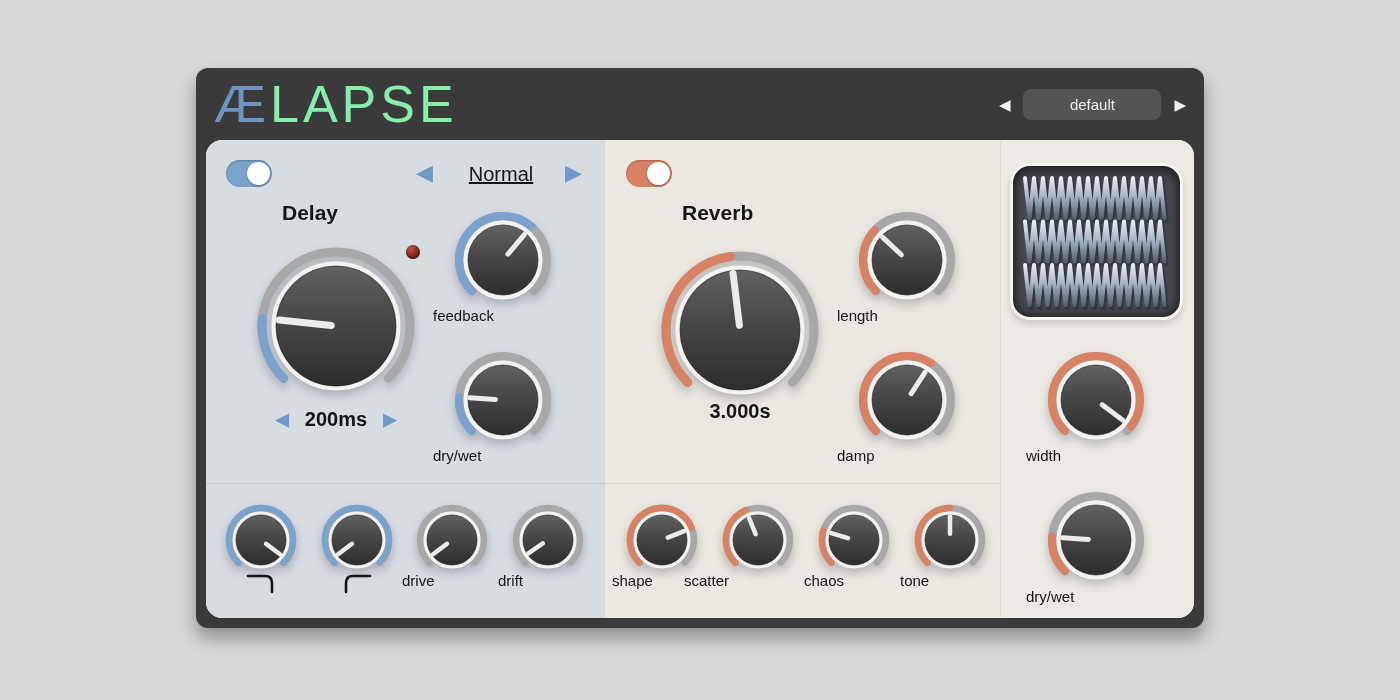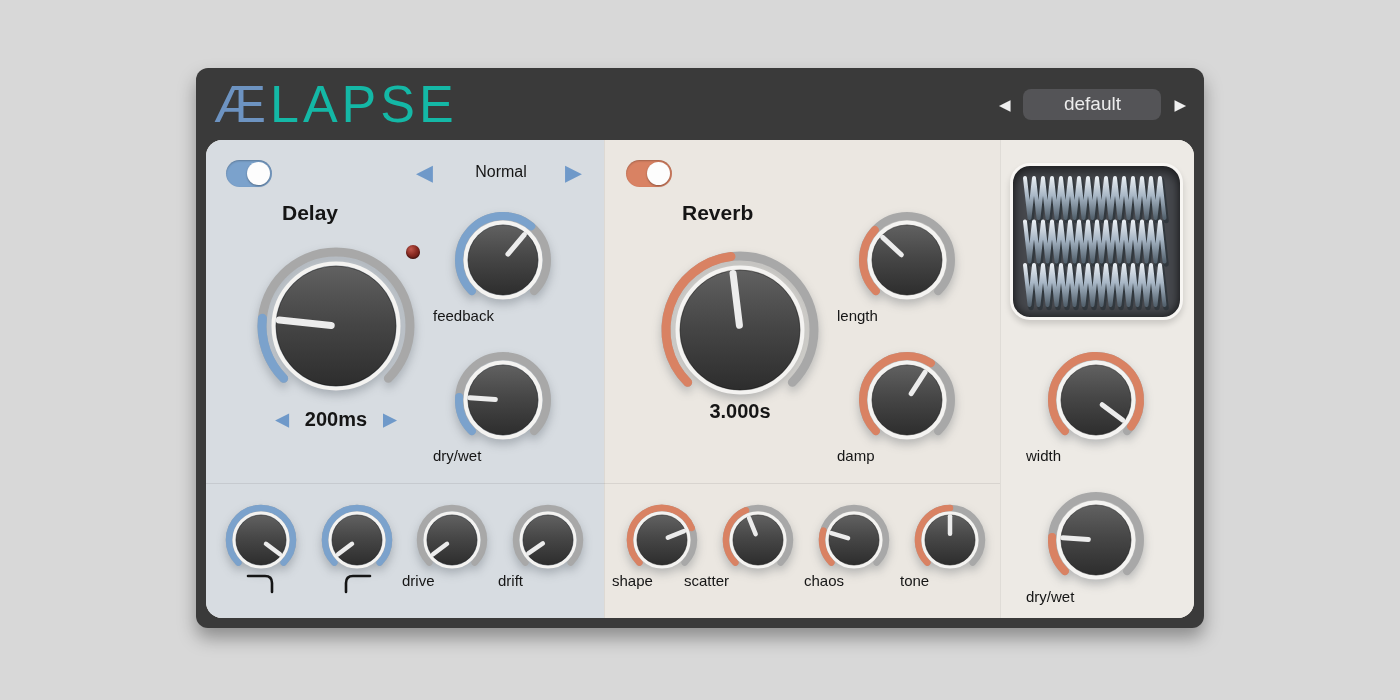--- a/index.html
+++ b/index.html
@@ -12,27 +12,27 @@
     position:absolute;left:196px;top:68px;width:1008px;height:560px;
     background:#3a3a3a;border-radius:12px;
     box-shadow:0 10px 18px rgba(0,0,0,.35);
   }
   .header{
     position:absolute;left:0;top:0;right:0;height:72px;
     display:flex;align-items:center;padding:0 18px;box-sizing:border-box;
   }
   .logo{font-size:52px;font-weight:300;letter-spacing:4px;line-height:1;user-select:none;}
   .logo .ae{color:#6d93c1;}
-  .logo .rest{color:#14b8a6;}
+  .logo .rest{color:#86efac;}
   .preset-group{margin-left:auto;display:flex;align-items:center;gap:13px;}
   .preset-arrow{color:#f0f0f0;font-size:15px;cursor:pointer;line-height:1;}
   .preset-box{
     background:#545457;border-radius:8px;min-width:138px;height:31px;
     display:flex;align-items:center;justify-content:center;
-    color:#ececec;font-size:19px;cursor:pointer;
+    color:#ececec;font-size:15px;cursor:pointer;
   }
   .panel{
     position:absolute;left:10px;top:72px;width:988px;height:478px;
     border-radius:16px;overflow:hidden;background:#ebe7e1;
   }
   .col-bg{position:absolute;top:0;bottom:0;}
   .col-delay-bg{left:0;width:398px;background:#d7dce1;}
   .col-reverb-bg{left:398px;width:396px;background:#ebe7e1;}
   .col-output-bg{left:794px;width:194px;background:#edeae5;}
   .v-div{position:absolute;top:0;bottom:0;width:1px;background:rgba(0,0,0,.06);}
@@ -47,21 +47,21 @@
 
   .sec-title{position:absolute;font-size:21px;font-weight:600;margin-top:40px;}
   .knob{position:absolute;}
   .knob svg{display:block;filter:drop-shadow(0 5px 5px rgba(40,50,60,.28));}
   .klabel{position:absolute;font-size:15px;font-weight:500;text-align:left;}
   .kvalue{position:absolute;font-size:20px;font-weight:600;text-align:center;
     display:flex;align-items:center;justify-content:center;gap:16px;}
   .arrow-blue{color:#6f99c9;cursor:pointer;line-height:1;}
   .mode-arrow{position:absolute;font-size:22px;top:22px;}
   .val-arrow{font-size:17px;}
-  .mode-label{position:absolute;font-size:16px;font-weight:500;text-align:center;}
+  .mode-label{position:absolute;font-size:20px;font-weight:500;text-align:center;text-decoration:underline;}
   .led{position:absolute;width:14px;height:14px;border-radius:50%;
     background:radial-gradient(circle at 35% 30%, #c0564a 0%, #8a2b22 45%, #581410 100%);
     box-shadow:inset 0 -1px 2px rgba(0,0,0,.5);}
   .spring-box{position:absolute;width:173px;height:157px;box-sizing:border-box;
     background:#46484d;border:3px solid #f8f6f3;border-radius:20px;
     box-shadow:inset 0 5px 12px rgba(0,0,0,.55), inset 0 -3px 8px rgba(0,0,0,.4), 0 4px 6px rgba(0,0,0,.15);
     overflow:hidden;}
   .filter-icon{position:absolute;width:34px;height:28px;}
 </style>
 </head>

